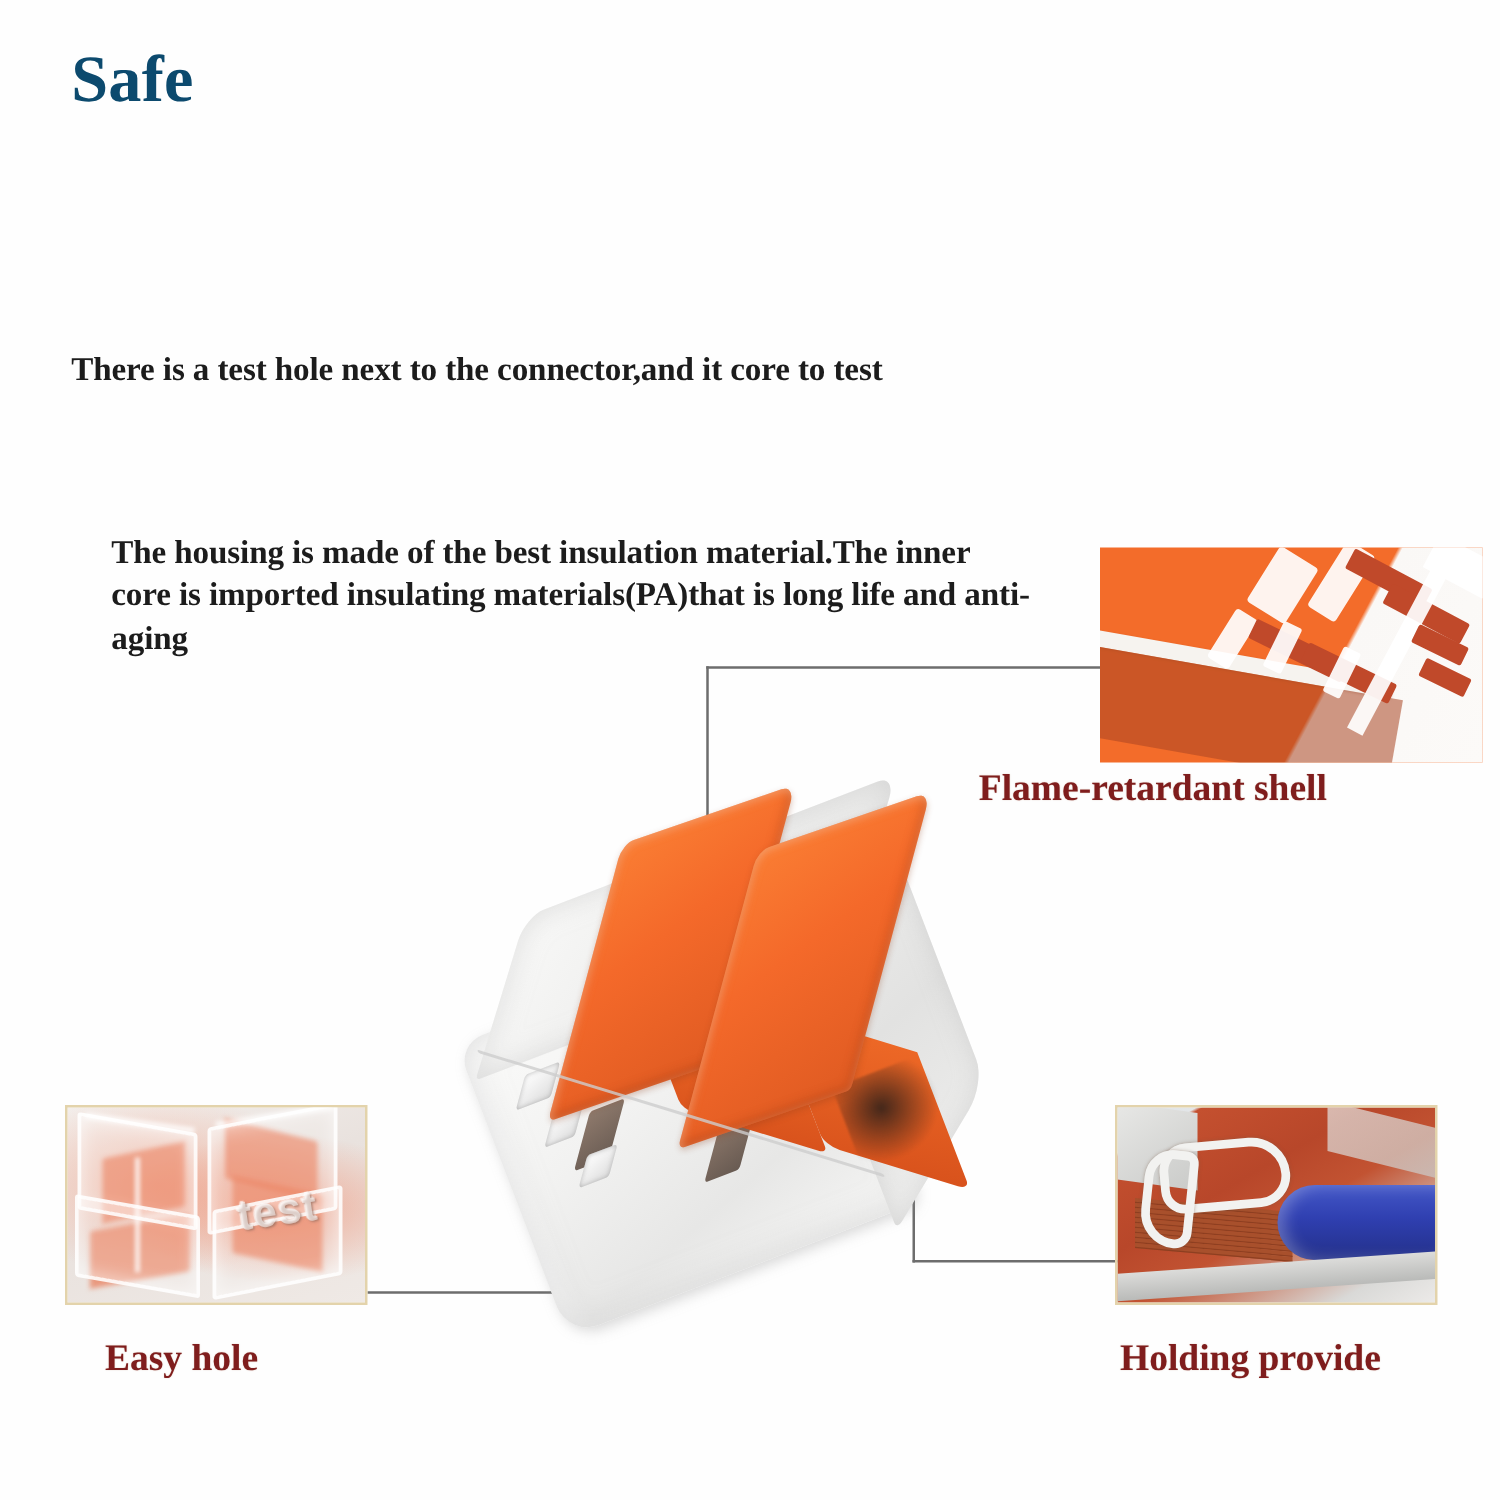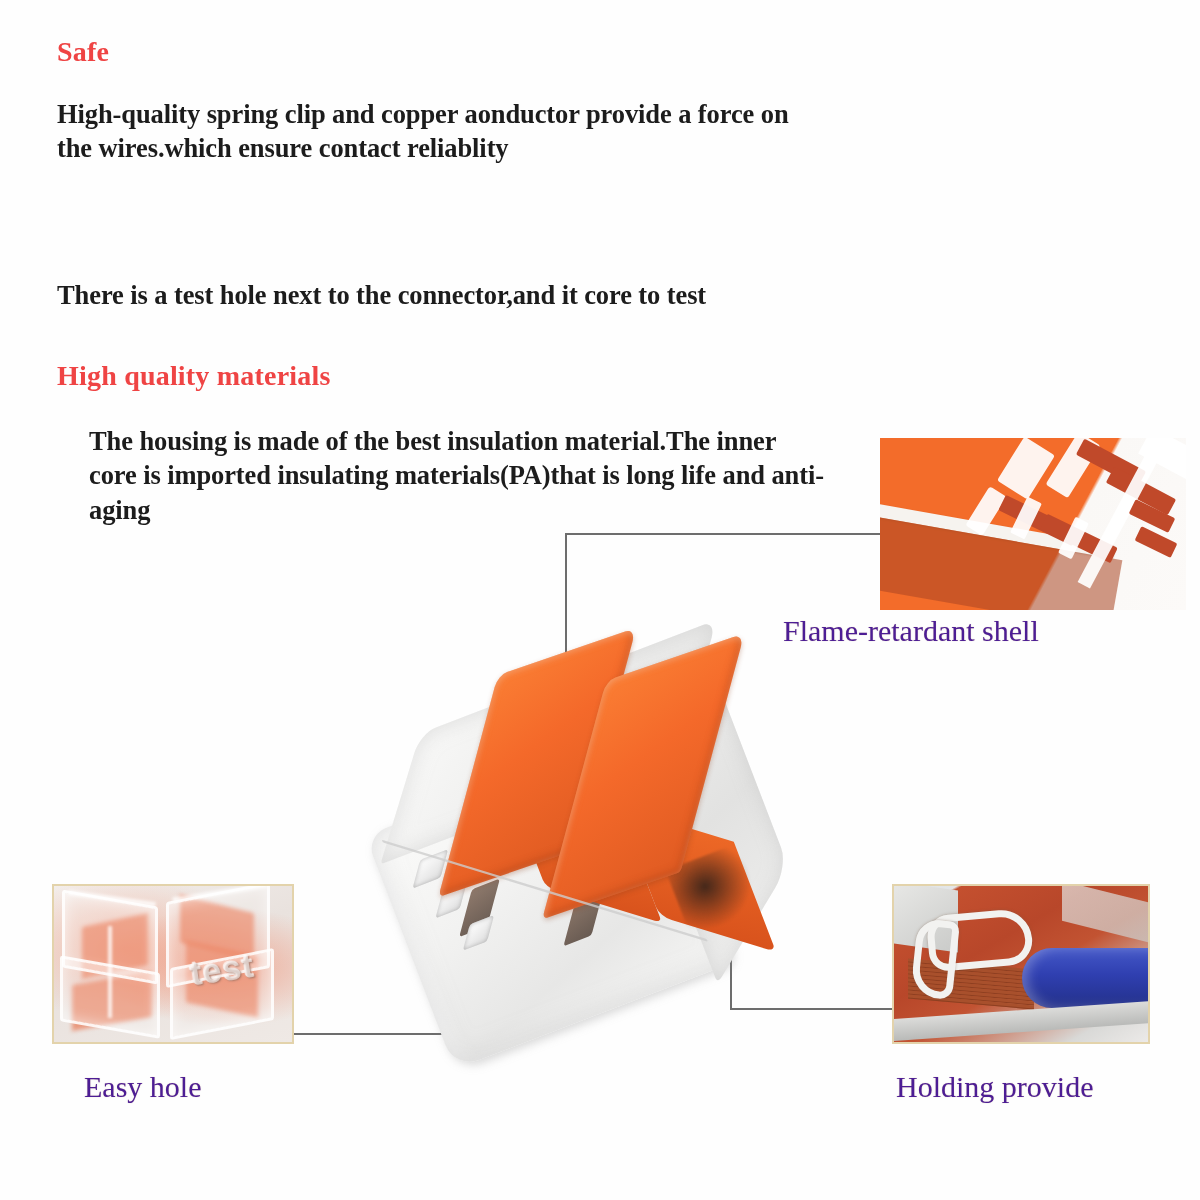--- a/index.html
+++ b/index.html
@@ -9,42 +9,42 @@
     background:#fefefe;
     font-family:"Liberation Serif", "DejaVu Serif", serif;
     position:relative;
     overflow:hidden;
   }
   #stage { position:absolute; inset:0; width:1200px; height:1200px; }
 
   
   .feat-head {
     position:absolute;
-    color:#ef4444;
+    color:#0c4a6e;
     font-weight:700;
-    font-size:28px;
+    font-size:53px;
     letter-spacing:.2px;
     white-space:nowrap;
     line-height:1;
   }
   .feat-body {
     position:absolute;
     color:#1c1c1c;
     font-weight:700;
     font-size:26.5px;
     line-height:1.30;
     letter-spacing:-.1px;
     width:740px;
   }
 
   
   .callout-label {
     position:absolute;
-    color:#4c1d95;
-    font-weight:400;
+    color:#7f1d1d;
+    font-weight:700;
     font-size:30px;
     white-space:nowrap;
     line-height:1;
     text-shadow:0 0 1px rgba(140,67,24,.35);
   }
 
   
   .leader { position:absolute; background:#6d6d6d; }
   .leader.h { height:1.6px; }
   .leader.v { width:1.6px; }
@@ -237,25 +237,23 @@
     background:radial-gradient(ellipse at 40% 40%, rgba(40,30,25,.85), rgba(40,30,25,0) 70%);
     filter:blur(1px);
   }
 </style>
 </head>
 <body>
 
 <div id="stage">
 
   <div class="feat-head" style="left:57px; top:38px;">Safe</div>
-  <div class="feat-body" style="left:57px; top:97px;">High-quality spring clip and copper aonductor provide a force on the wires.which ensure contact reliablity</div>
 
   <div class="feat-body" style="left:57px; top:278px;">There is a test hole next to the connector,and it core to test</div>
 
-  <div class="feat-head" style="left:57px; top:362px;">High quality materials</div>
   <div class="feat-body" style="left:57px; top:424px;margin-left:32px;">The housing is made of the best insulation material.The inner core is imported insulating materials(PA)that is long life and anti-aging</div>
 
   <div class="leader v" style="left:565px; top:533px; height:268px;"></div>
   <div class="leader h" style="left:565px; top:533px; width:318px;"></div>
 
   <div class="inset" id="shell-macro" style="left:880px; top:438px; width:306px; height:172px;">
     <div class="band" style="left:-14px; top:86px; width:250px; height:13px; transform:rotate(10deg);"></div>
     <div class="shade" style="left:-12px; top:100px; width:250px; height:72px; transform:rotate(10deg);"></div>
     <div class="clear" style="left:128px; top:4px; width:36px; height:52px; transform:rotate(32deg); border-radius:3px;"></div>
     <div class="clear" style="left:180px; top:-4px; width:26px; height:62px; transform:rotate(32deg); border-radius:3px;"></div>

